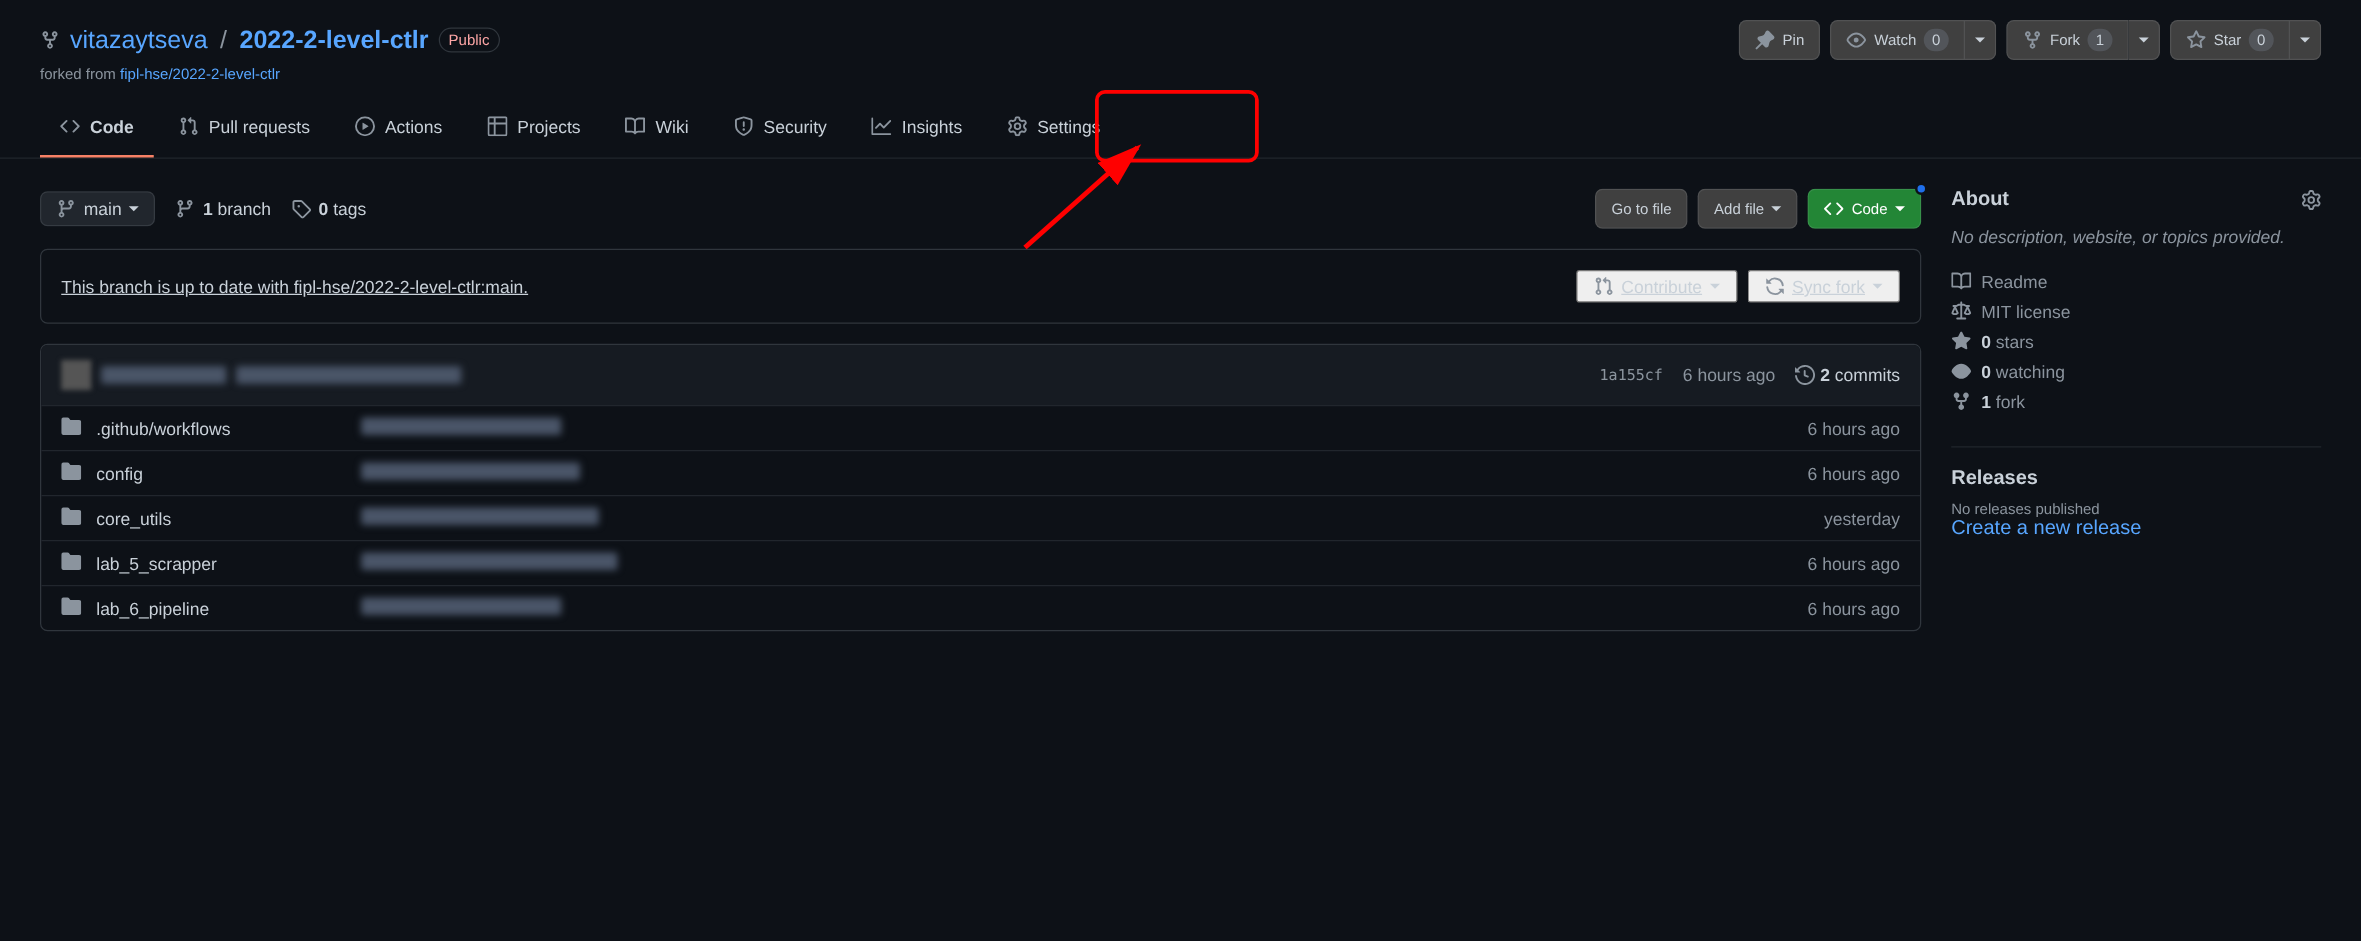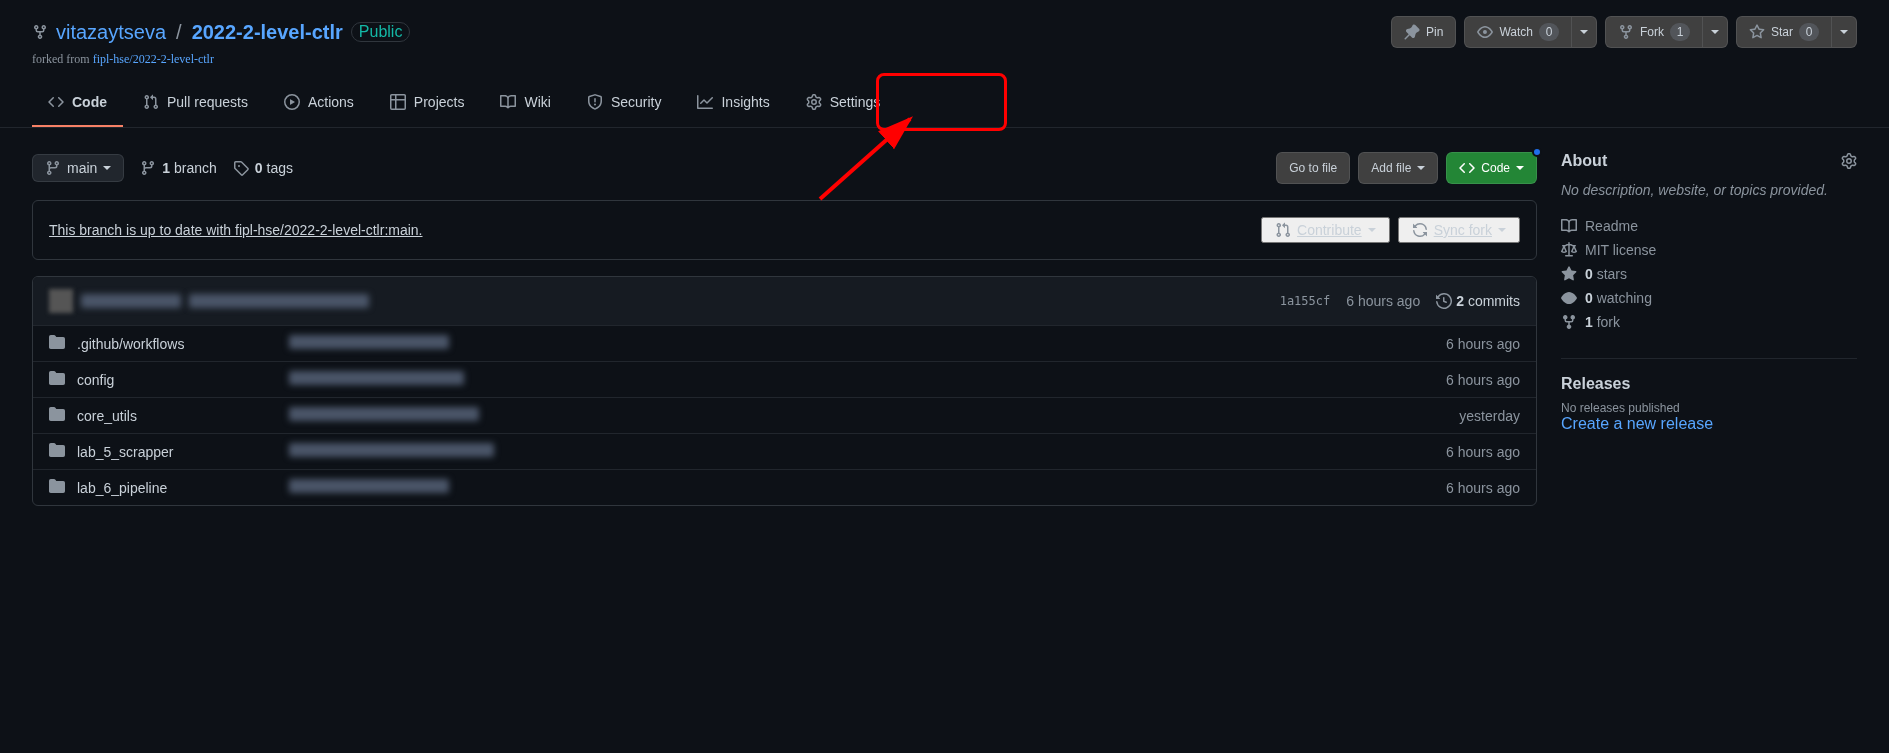--- a/index.html
+++ b/index.html
@@ -14,22 +14,22 @@
 .repo-title-row { display: flex; align-items: center; justify-content: space-between; }
 .repo-title { display: flex; align-items: center; gap: 8px; font-size: 20px; }
 .repo-title a { color: #58a6ff; text-decoration: none; }
 .repo-owner { color: #58a6ff; font-weight: 400; }
 .repo-sep { color: #8b949e; margin: 0 2px; }
 .repo-name { color: #58a6ff; font-weight: 600; }
 .visibility-badge {
   border: 1px solid #30363d;
   border-radius: 2em;
   padding: 0 7px;
-  font-size: 16px;
-  color: #14b8a6;
+  font-size: 12px;
+  color: #fca5a5;
   line-height: 18px;
 }
 .repo-actions { display: flex; gap: 8px; }
 .btn {
   background: #404040;
   border: 1px solid rgba(240,246,252,0.1);
   border-radius: 6px;
   color: #c9d1d9;
   padding: 5px 12px;
   font-size: 12px;
@@ -45,21 +45,21 @@
 .btn-group .btn:last-child { border-top-left-radius: 0; border-bottom-left-radius: 0; border-left: 0; padding: 5px 8px; }
 .counter {
   background: rgba(110,118,129,0.4);
   border-radius: 2em;
   padding: 0 6px;
   font-size: 12px;
   min-width: 20px;
   text-align: center;
   line-height: 18px;
 }
-.forked-note { color: #8b949e; font-size: 12px; margin-top: 4px; font-family: Liberation Serif, serif; }
+.forked-note { color: #8b949e; font-size: 12px; margin-top: 4px; }
 .forked-note a { color: #58a6ff; text-decoration: none; }
 .repo-nav {
   display: flex;
   gap: 4px;
   margin-top: 12px;
   border-bottom: 1px solid #21262d;
   padding: 0 32px;
 }
 .repo-nav-item {
   display: flex;

